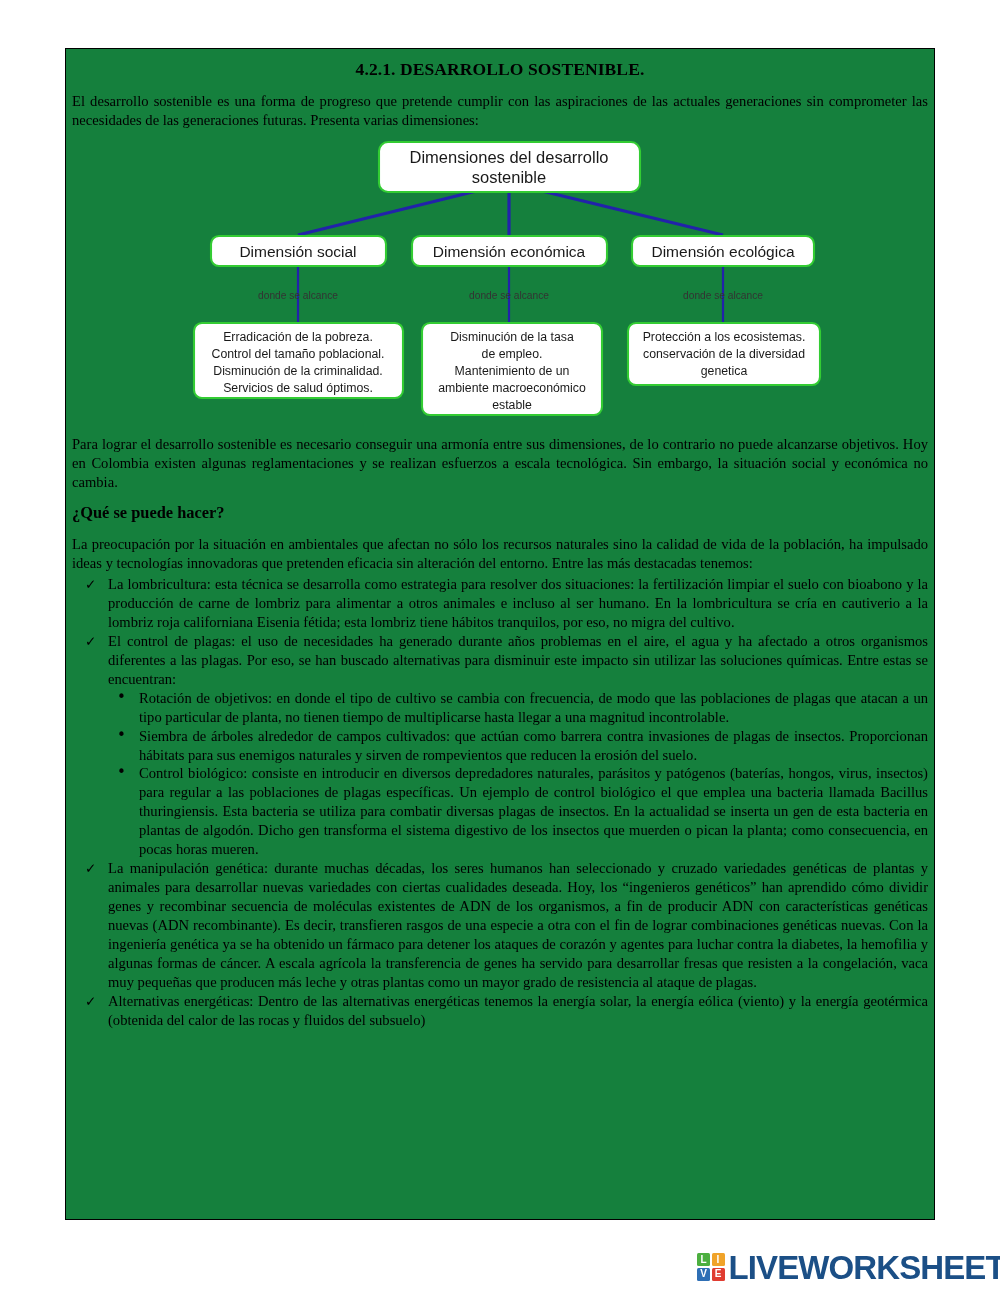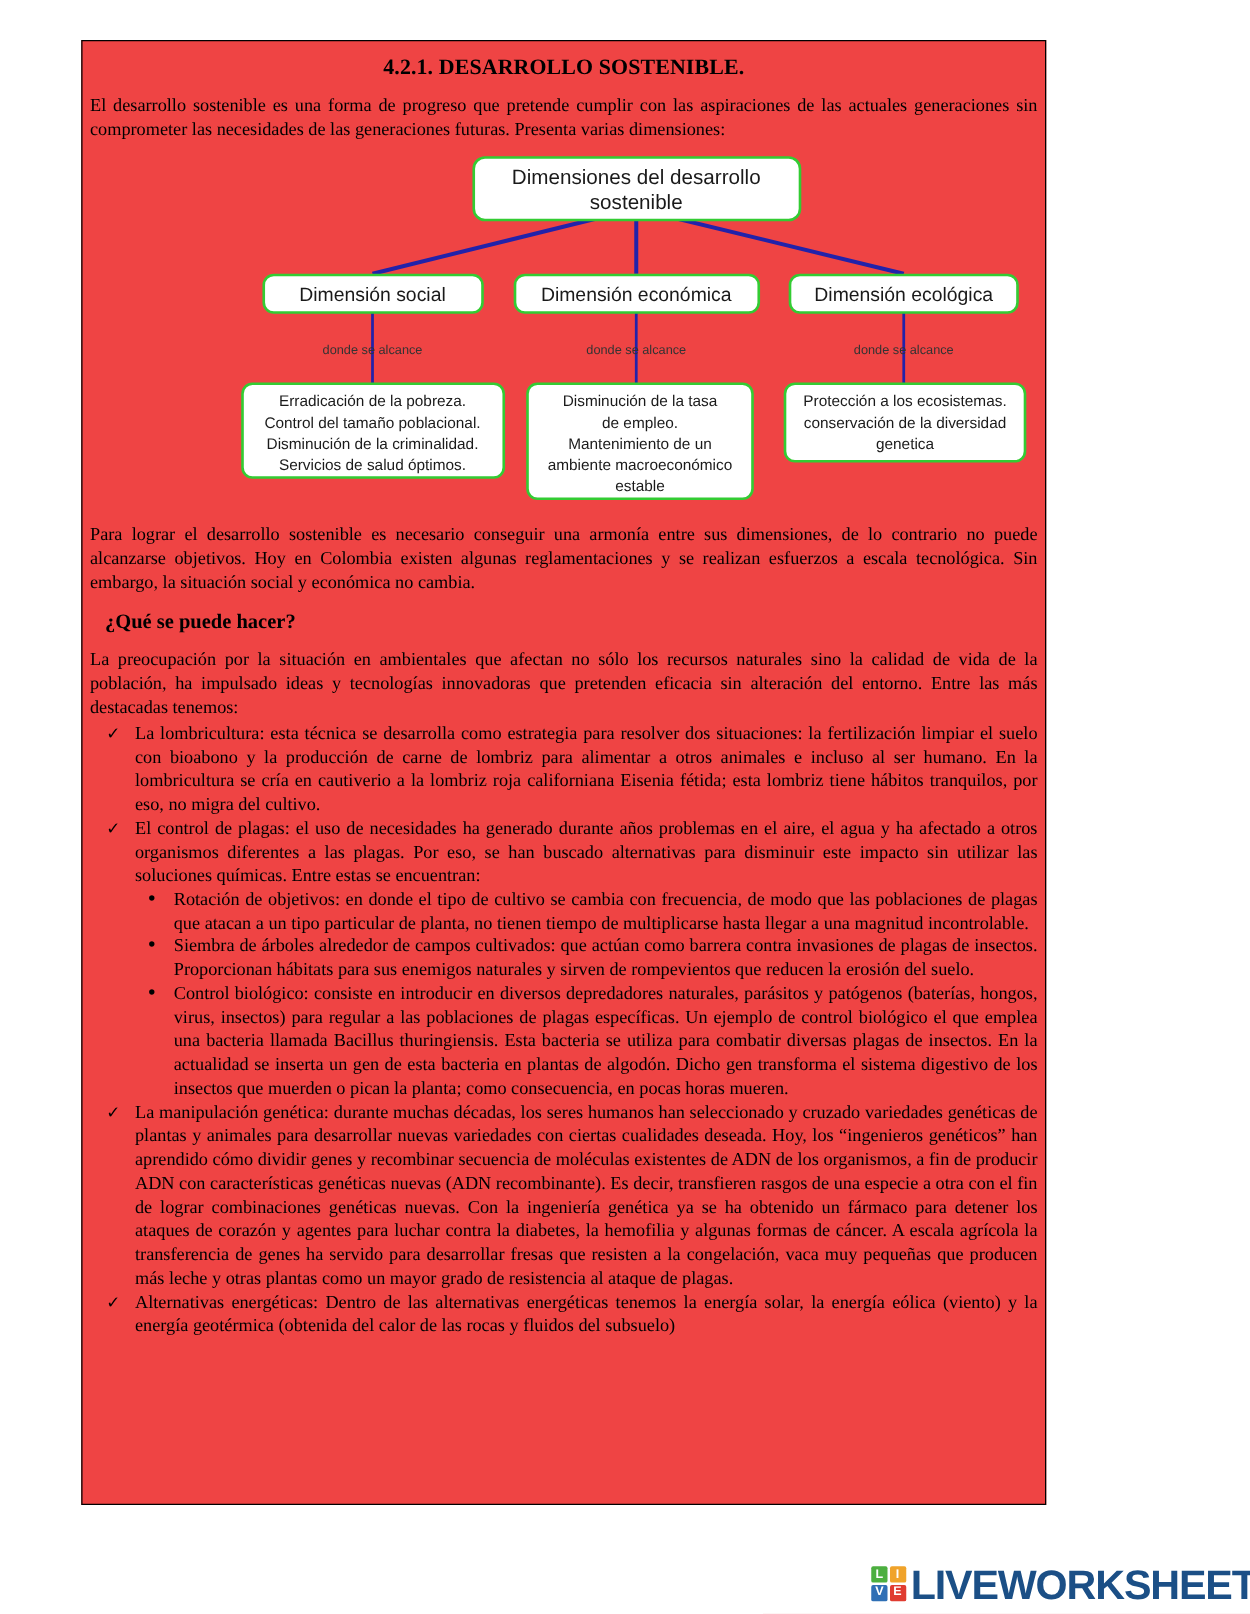--- a/index.html
+++ b/index.html
@@ -14,26 +14,26 @@
     position: relative;
     font-family: "Liberation Serif", "DejaVu Serif", serif;
     color: #000000;
     overflow: hidden;
   }
 
   
   #page-sheet {
     position: absolute;
     left: 65px;
-    top: 32px;
-    width: 772px;
+    top: 48px;
+    width: 870px;
     height: 1172px;
     border: 1px solid #000000;
     box-sizing: border-box;
-    background: #ef4444;
+    background: #15803d;
   }
   #page-inner {
     padding: 8px 6px 6px 6px;
   }
 
   
   .doc-title {
     text-align: center;
     font-weight: bold;
     font-size: 17.5px;
@@ -45,21 +45,21 @@
     font-size: 14.6px;
     line-height: 1.30;
     text-align: justify;
     margin: 12px 0 2px 0;
     hyphens: none;
   }
   .para.spaced { margin-bottom: 10px; }
   .section-head {
     font-weight: bold;
     font-size: 16.4px;
-    margin: 11px 0 1px 12px;
+    margin: 11px 0 1px 0;
   }
 
   
   .diagram-wrap {
     position: relative;
     width: 100%;
     height: 287px;
     margin: 6px 0 8px 0;
   }
   .diagram-wrap svg { display: block; }

